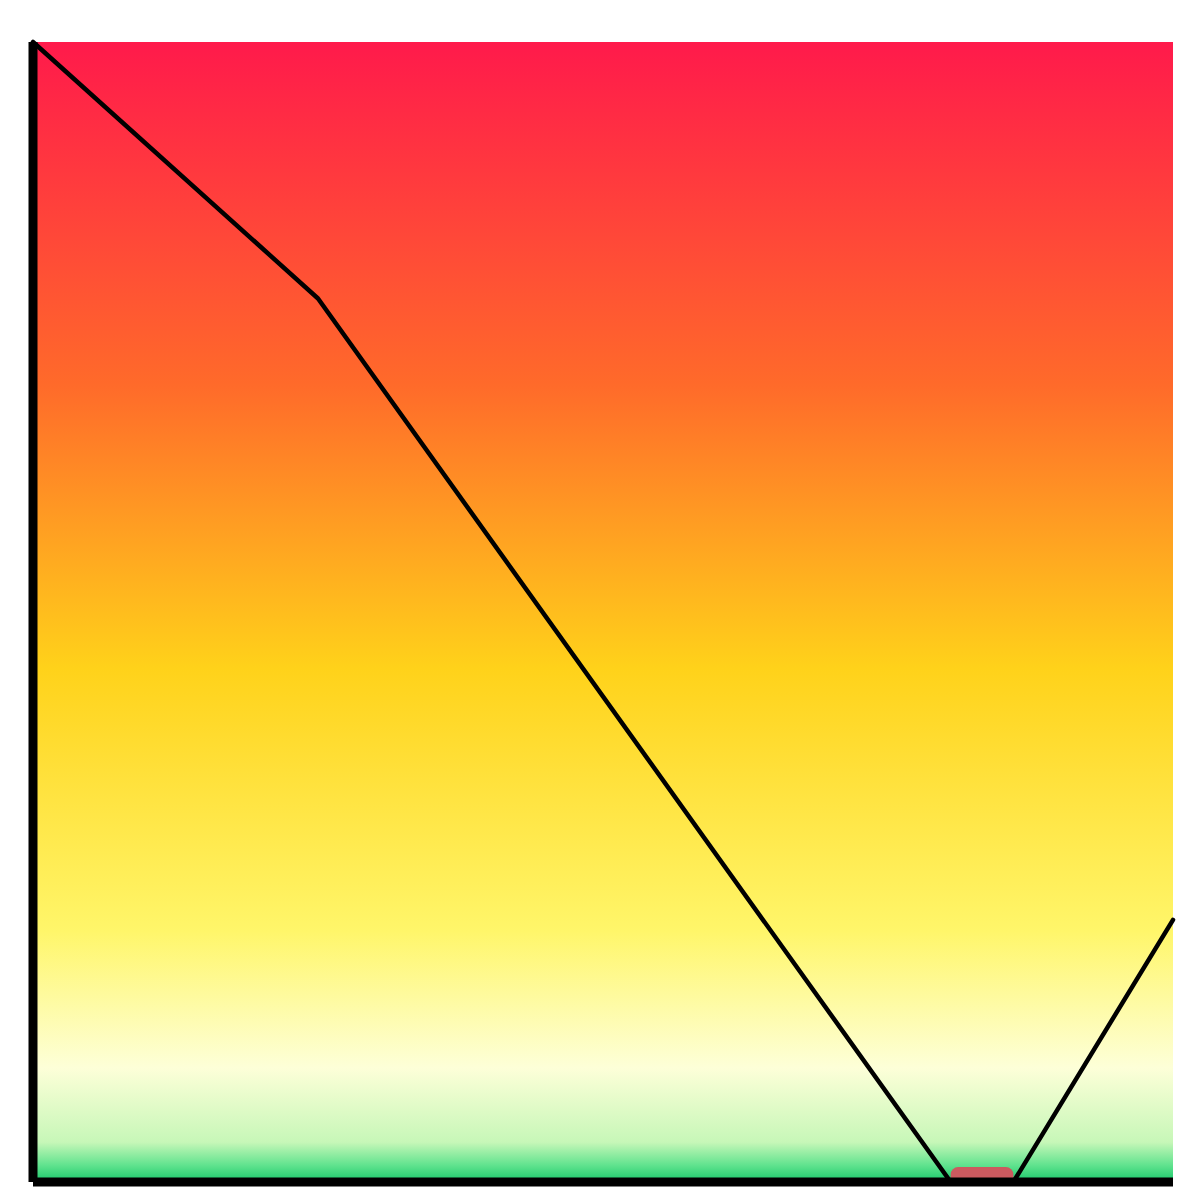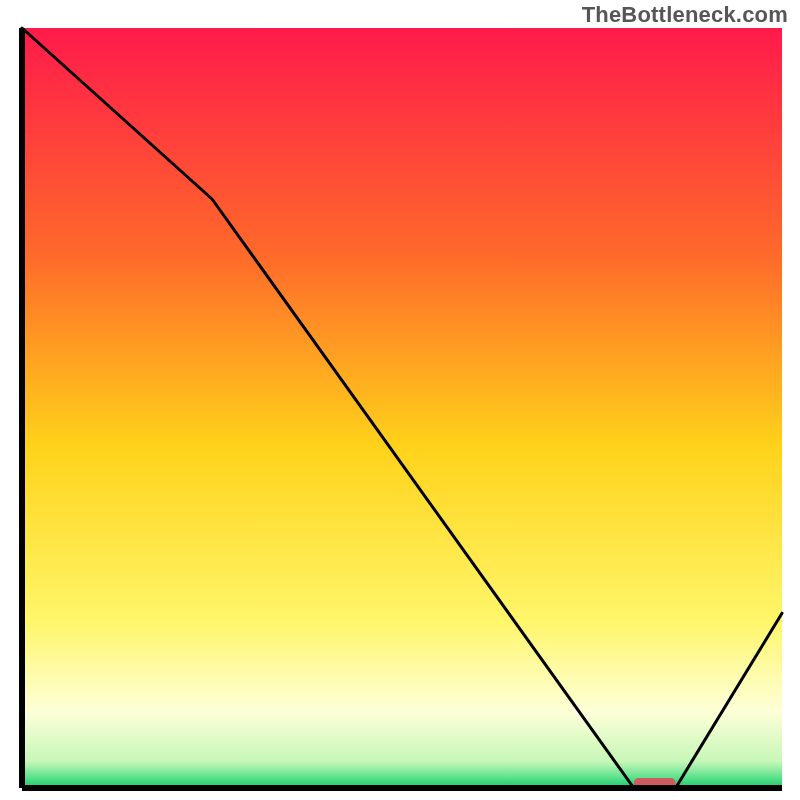--- a/index.html
+++ b/index.html
@@ -28,21 +28,20 @@
   svg.chart {
     position: absolute;
     left: 0;
     top: 0;
   }
 </style>
 </head>
 <body>
 
 <div class="container">
-  <div class="attribution">TheBottleneck.com</div>
 
   <svg class="chart" width="800" height="800" viewBox="0 0 800 800">
     <defs>
       <linearGradient id="bg-grad" x1="0" y1="0" x2="0" y2="1">
           <stop offset="0%" stop-color="#ff1a4b"></stop>
           <stop offset="30%" stop-color="#ff6a2a"></stop>
           <stop offset="55.00000000000001%" stop-color="#ffd21a"></stop>
           <stop offset="78%" stop-color="#fff66a"></stop>
           <stop offset="90%" stop-color="#fdffd8"></stop>
           <stop offset="96.5%" stop-color="#c7f7b8"></stop>

